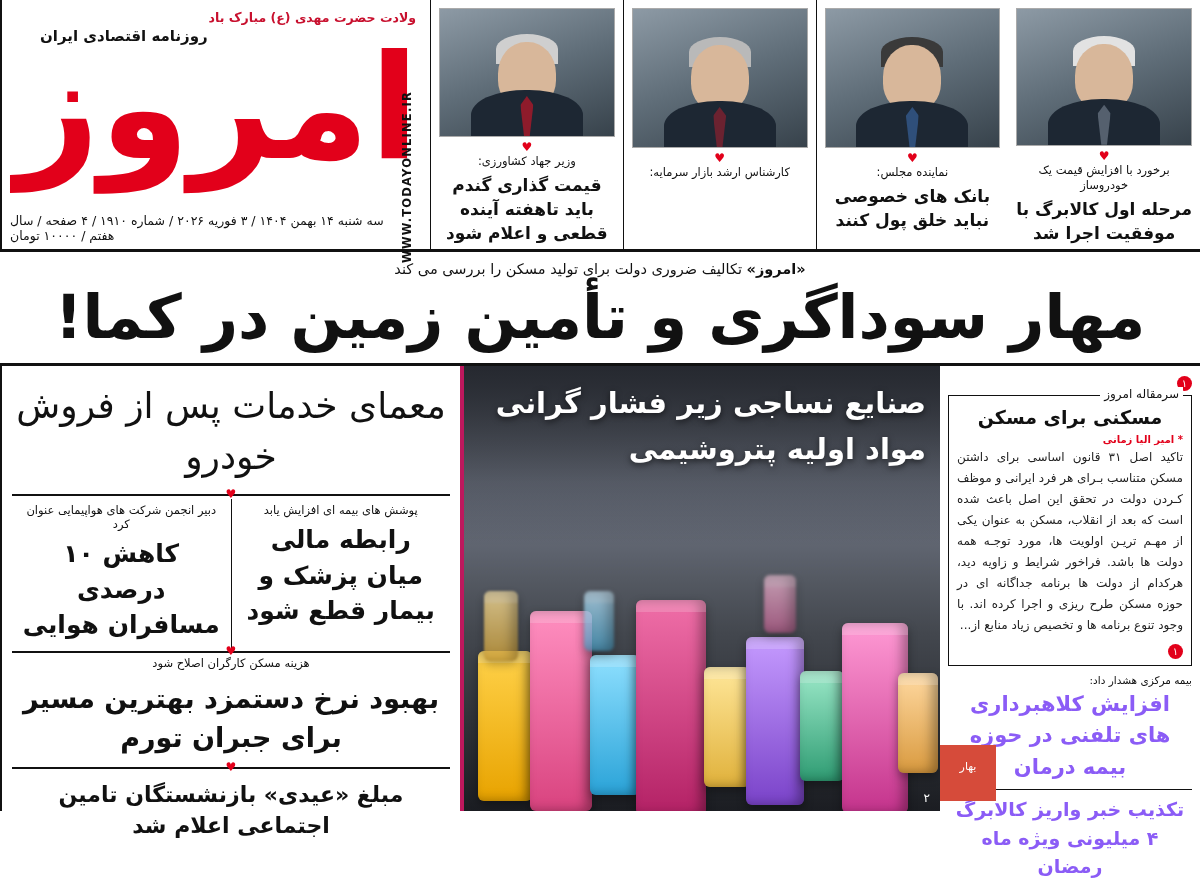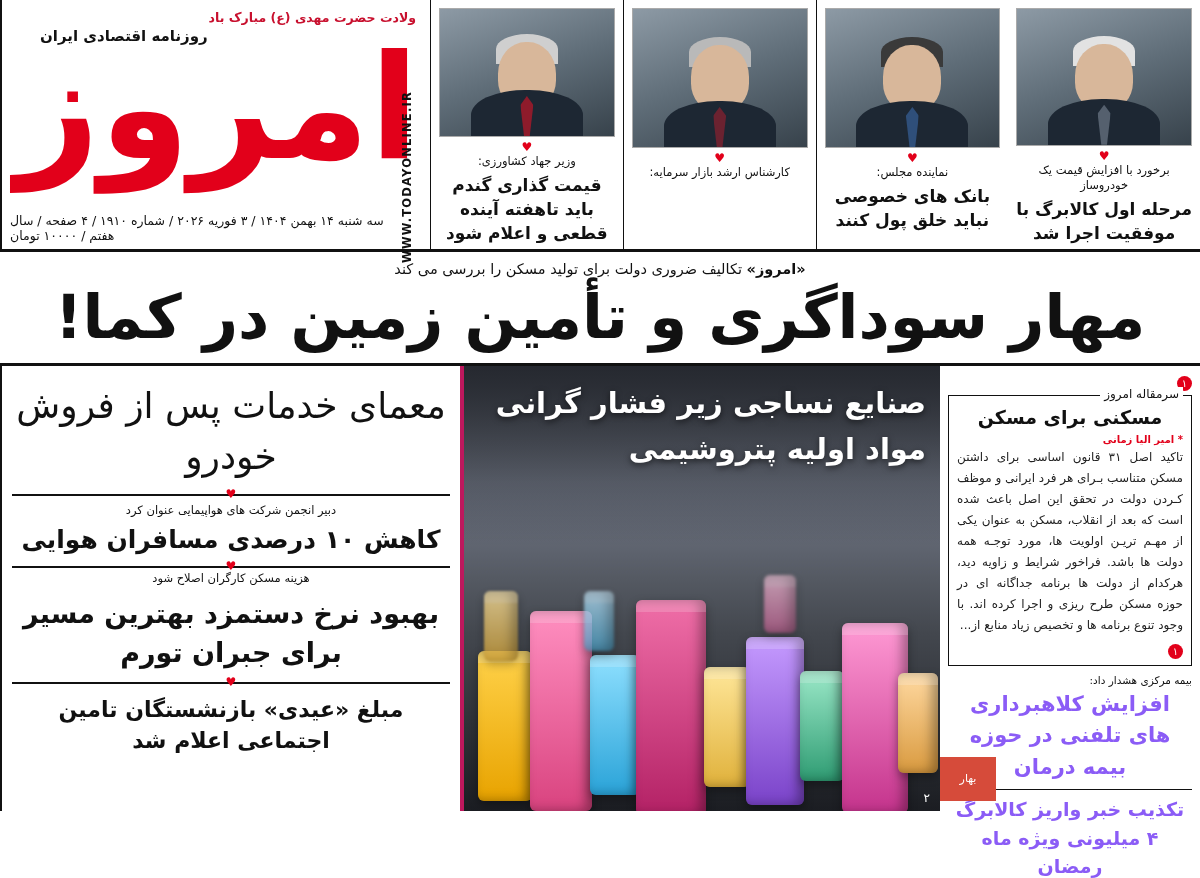--- a/index.html
+++ b/index.html
@@ -375,21 +375,21 @@
     letter-spacing: -0.6px;
     color: #8b5cf6;
     margin-bottom: 6px;
   }
   .l-head.sm { font-size: 19px; }
   .divider-thin { border-top: 1px solid #111; margin: 5px 0; }
   .divider-thick { border-top: 2px solid #111; margin: 6px 0; }
   .corner-ribbon {
     position: absolute;
     left: 0; bottom: 10px;
-    width: 56px; height: 44px;
+    width: 56px; height: 56px;
     background: #d64b3a;
     color: #fff;
     font-size: 11px;
     text-align: center;
     line-height: 44px;
     overflow: hidden;
   }
 </style>
 </head>
 <body>
@@ -474,20 +474,24 @@
 
     <div class="col-right">
       <div class="big-head">معمای خدمات پس از فروش خودرو</div>
       <div class="hr-thick"></div>
       <div class="bullet-red">♥</div>
 
       <div class="two-split">
         <div class="split-cell">
           <div class="sub-kicker">دبیر انجمن شرکت های هواپیمایی عنوان کرد</div>
           <div class="sub-head">کاهش ۱۰ درصدی مسافران هوایی</div>
+        </div>
+        <div class="split-cell">
+          <div class="sub-kicker">پوشش های بیمه ای افزایش یابد</div>
+          <div class="sub-head">رابطه مالی میان پزشک و بیمار قطع شود</div>
         </div>
       </div>
 
       <div class="hr-thick"></div>
       <div class="bullet-red">♥</div>
 
       <div>
         <div class="sub-kicker">هزینه مسکن کارگران اصلاح شود</div>
         <div class="mid-head">بهبود نرخ دستمزد بهترین مسیر برای جبران تورم</div>
       </div>

